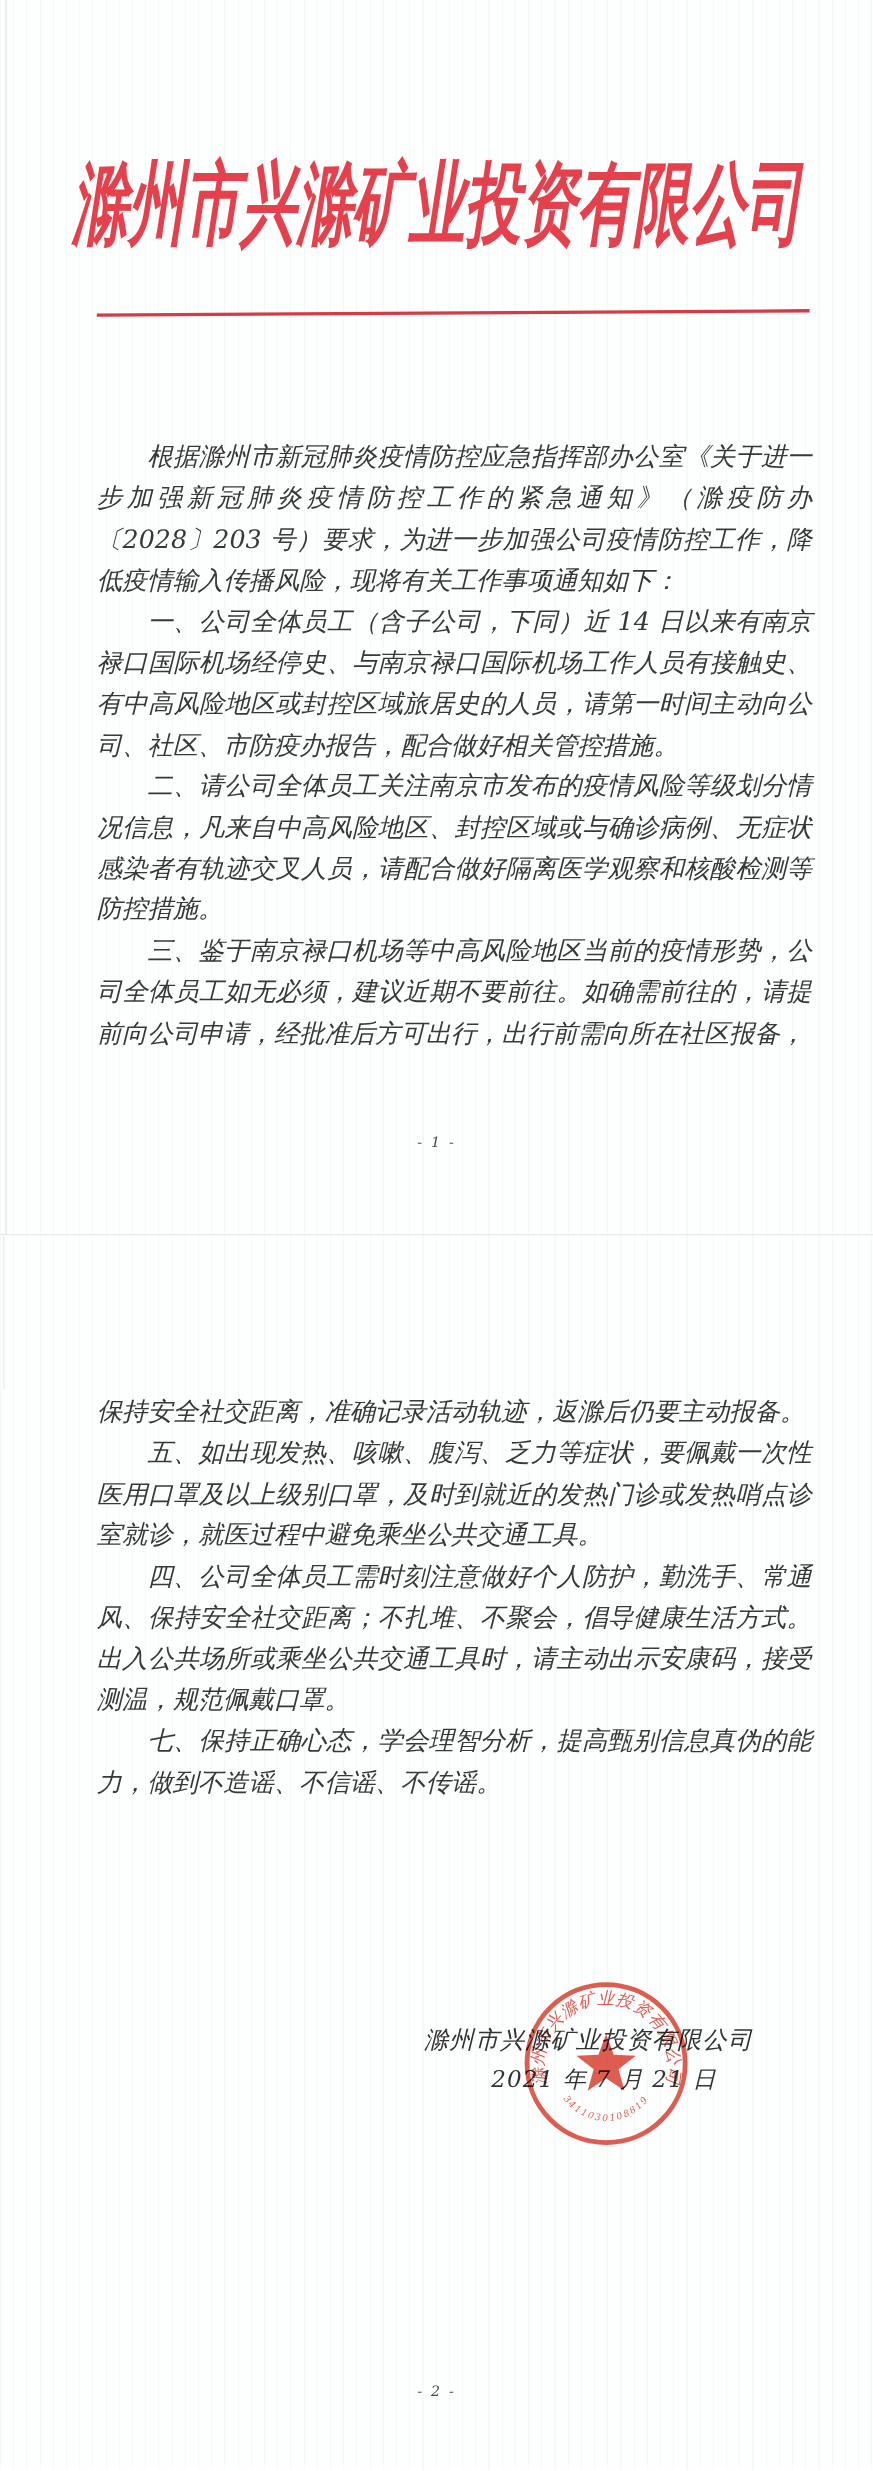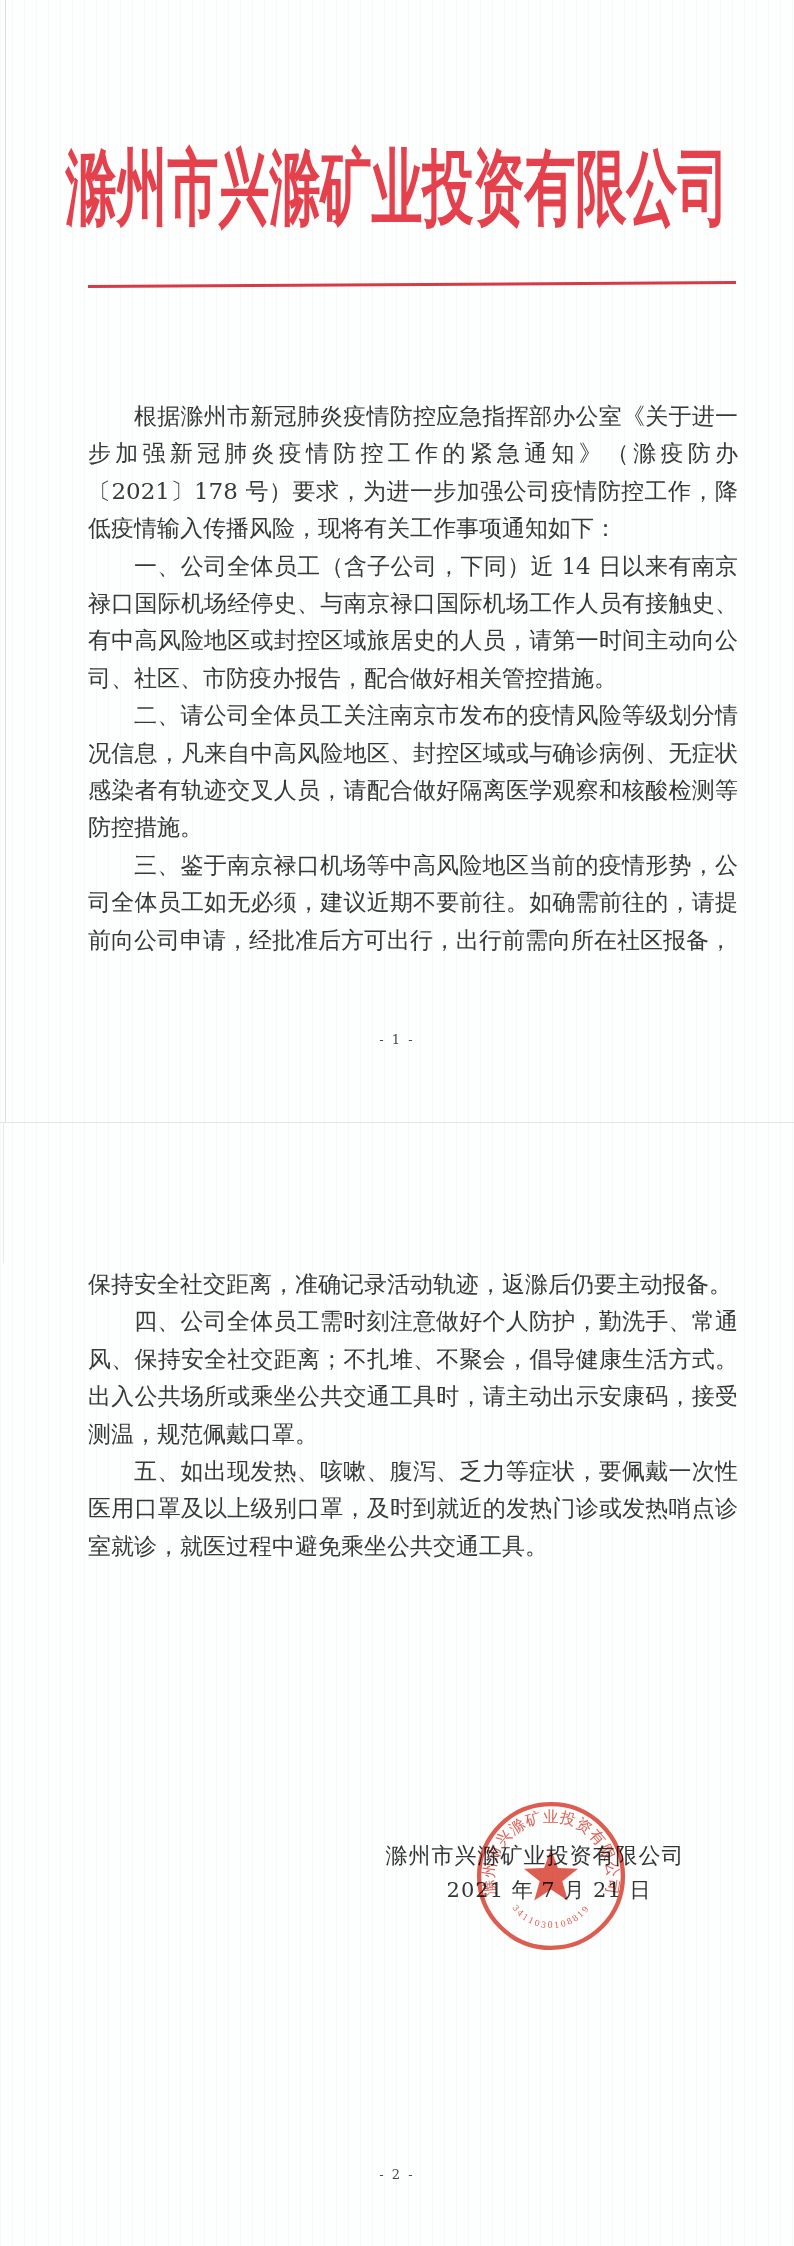--- a/index.html
+++ b/index.html
@@ -1,21 +1,21 @@
 <!DOCTYPE html>
 <html><head>
 <meta charset="utf-8">
 <style>
   html,body{margin:0;padding:0;background:#ffffff;}
   body{
     width:794px;height:2246px;
     font-family:"DejaVu Serif","Liberation Serif",serif;
     color:#383838;
   }
-  .doc{width:794px;height:2246px;}
+  .doc{width:794px;height:2246px;font-style:italic;}
   .page{
     position:relative;width:794px;height:1123px;overflow:hidden;
     background-color:#fdfefe;
     background-image:repeating-linear-gradient(90deg, rgba(219,229,226,.22) 0 1px, transparent 1px 12px);
   }
   .page1{border-bottom:1px solid #e2e7e5;height:1122px;}
   .page1::before{
     content:"";position:absolute;left:5px;top:0;width:1px;height:100%;
     background:#b9c6c2;opacity:.55;
   }
@@ -80,34 +80,35 @@
 
 <div class="doc">
 
   <section class="page page1">
     <div class="red-head">
       <span>滁州市兴滁矿业投资有限公司</span>
     </div>
     <div class="red-line"></div>
 
     <div class="body body-p1">
-      <p class="indent">根据滁州市新冠肺炎疫情防控应急指挥部办公室《关于进一步加强新冠肺炎疫情防控工作的紧急通知》（滁疫防办〔2021〕178 号）要求，为进一步加强公司疫情防控工作，降低疫情输入传播风险，现将有关工作事项通知如下：</p>
+      <p class="indent">根据滁州市新冠肺炎疫情防控应急指挥部办公室《关于进一步加强新冠肺炎疫情防控工作的紧急通知》（滁疫防办〔2028〕203 号）要求，为进一步加强公司疫情防控工作，降低疫情输入传播风险，现将有关工作事项通知如下：</p>
       <p class="indent">一、公司全体员工（含子公司，下同）近 14 日以来有南京禄口国际机场经停史、与南京禄口国际机场工作人员有接触史、有中高风险地区或封控区域旅居史的人员，请第一时间主动向公司、社区、市防疫办报告，配合做好相关管控措施。</p>
       <p class="indent">二、请公司全体员工关注南京市发布的疫情风险等级划分情况信息，凡来自中高风险地区、封控区域或与确诊病例、无症状感染者有轨迹交叉人员，请配合做好隔离医学观察和核酸检测等防控措施。</p>
       <p class="indent">三、鉴于南京禄口机场等中高风险地区当前的疫情形势，公司全体员工如无必须，建议近期不要前往。如确需前往的，请提前向公司申请，经批准后方可出行，出行前需向所在社区报备，</p>
     </div>
 
     <div class="pagenum pn1">- 1 -</div>
   </section>
 
   <section class="page page2">
     <div class="body body-p2">
       <p>保持安全社交距离，准确记录活动轨迹，返滁后仍要主动报备。</p>
+      <p class="indent">五、如出现发热、咳嗽、腹泻、乏力等症状，要佩戴一次性医用口罩及以上级别口罩，及时到就近的发热门诊或发热哨点诊室就诊，就医过程中避免乘坐公共交通工具。</p>
       <p class="indent">四、公司全体员工需时刻注意做好个人防护，勤洗手、常通风、保持安全社交距离；不扎堆、不聚会，倡导健康生活方式。出入公共场所或乘坐公共交通工具时，请主动出示安康码，接受测温，规范佩戴口罩。</p>
-      <p class="indent">五、如出现发热、咳嗽、腹泻、乏力等症状，要佩戴一次性医用口罩及以上级别口罩，及时到就近的发热门诊或发热哨点诊室就诊，就医过程中避免乘坐公共交通工具。</p>
+      <p class="indent">七、保持正确心态，学会理智分析，提高甄别信息真伪的能力，做到不造谣、不信谣、不传谣。</p>
     </div>
 
     <div class="signature">
       <div class="sig-company">滁州市兴滁矿业投资有限公司</div>
       <div class="sig-date">2021 年 7 月 21 日</div>
     </div>
 
     <svg class="seal" viewBox="0 0 200 200">
       <defs>
         <path id="arcTop" d="M 30,120 A 72,72 0 1 1 170,120"></path>

